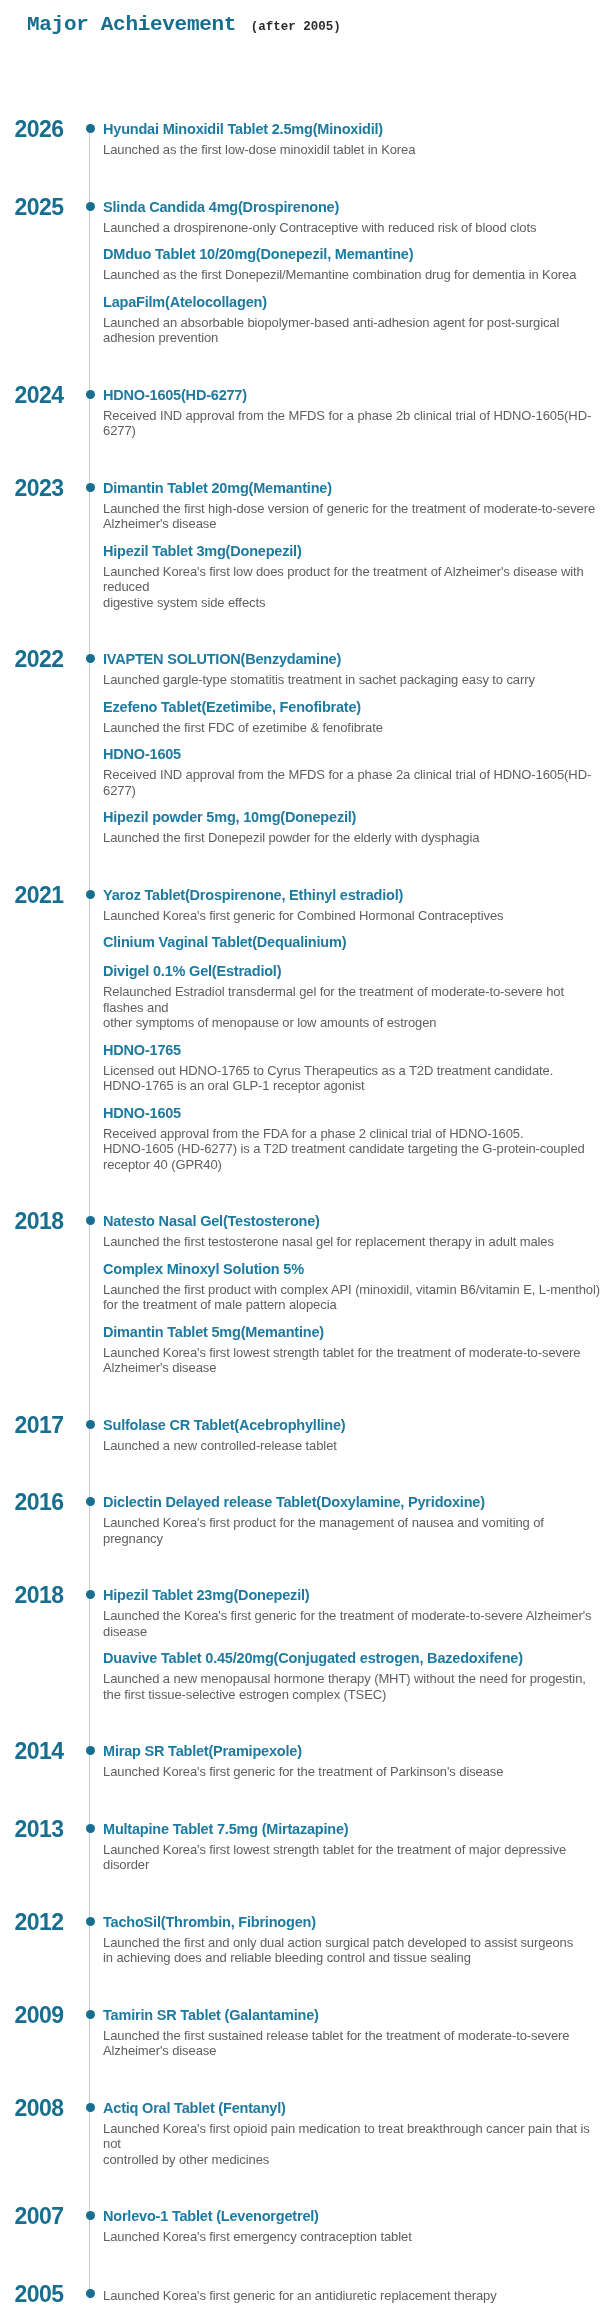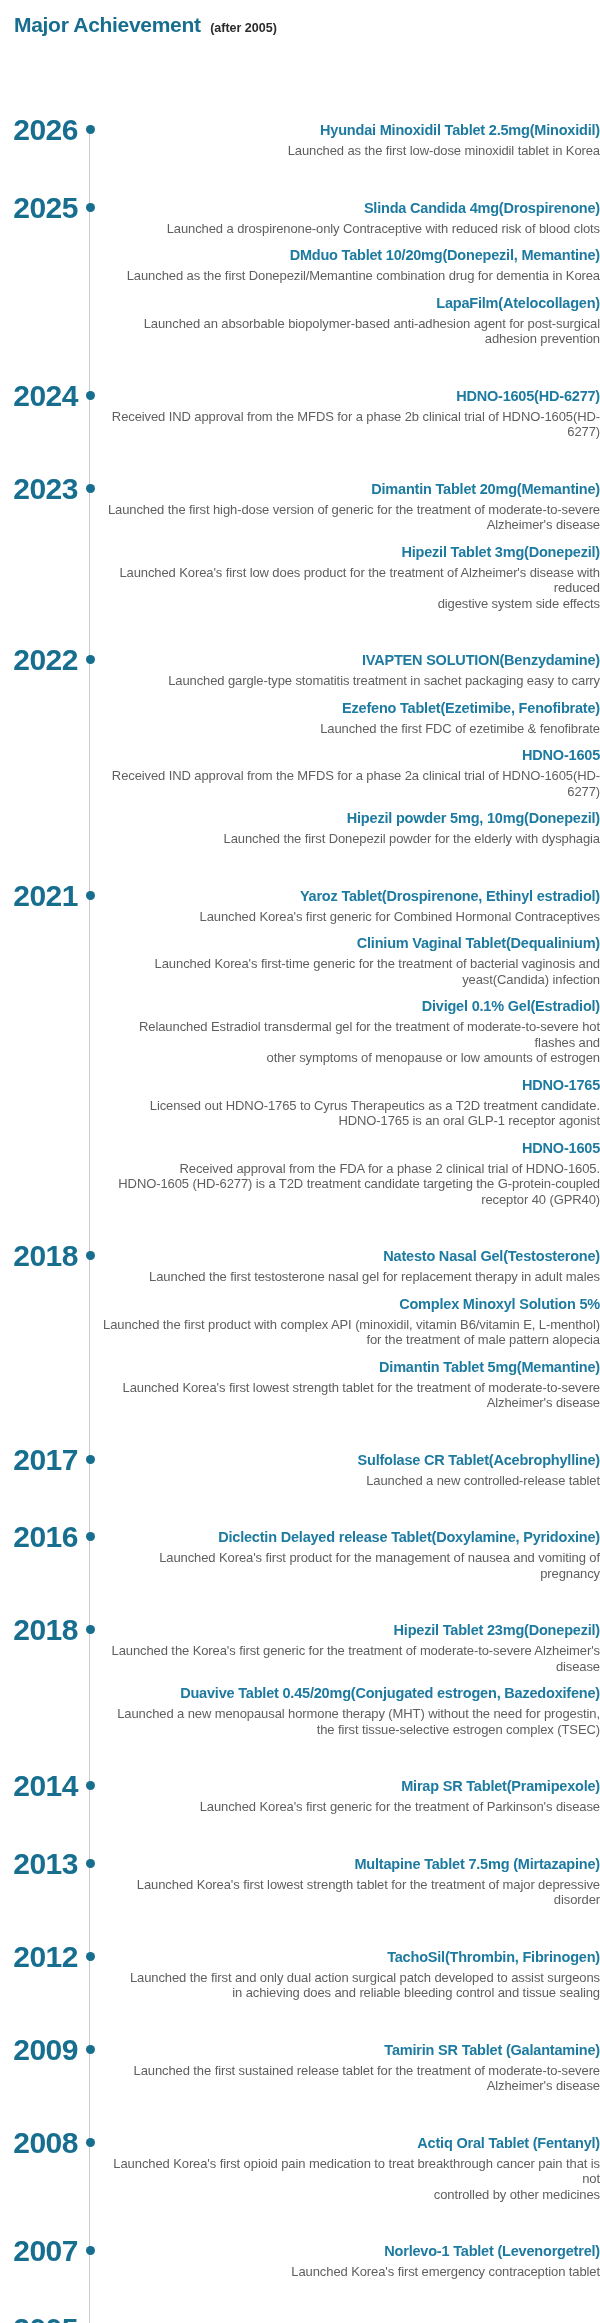--- a/index.html
+++ b/index.html
@@ -2,48 +2,48 @@
 <html style="--accent: #176e8f; --title: #1d7aa0; --desc: #5f5f5f; --line: #cccccc;"><head>
 <meta charset="utf-8">
 <style>
   * { margin:0; padding:0; box-sizing:border-box; }
   html,body { background:#ffffff; }
   body {
     width:600px; height:2323px; overflow:hidden;
     font-family:"Liberation Sans", sans-serif;
     color:#333;
   }
-  .header { padding:13px 0 0 14px; }
+  .header { padding:13px 0 0 27px;font-family:Liberation Mono, monospace; }
   .page-title {
     display:inline; font-size:21px; font-weight:bold;
     color:var(--accent,#176e8f); letter-spacing:-0.3px;
   }
   .page-subtitle {
     display:inline; font-size:12.5px; font-weight:600;
     color:#2b2b2b; margin-left:5px;
   }
   .timeline { position:relative; margin-top:80px; }
   .vline {
     position:absolute; left:89px; top:10px; bottom:8px;
     width:1px; background:var(--line,#cccccc);
   }
   .group { display:flex; margin-bottom:36px; }
   .group:last-child { margin-bottom:7px; }
   .year {
-    width:78px; flex:0 0 78px; text-align:right;
-    font-size:30px; line-height:26px; font-weight:bold;
+    width:78px; flex:0 0 78px; text-align:center;
+    font-size:23px; line-height:26px; font-weight:bold;
     color:var(--accent,#176e8f); letter-spacing:-0.5px;
   }
   .marker { width:25px; flex:0 0 25px; position:relative; }
   .dot {
     width:9px; height:9px; border-radius:50%;
     background:var(--accent,#176e8f);
     margin:8px auto 0; position:relative; z-index:1;
   }
-  .entries { flex:1; padding-top:4px; min-width:0;text-align:right; }
+  .entries { flex:1; padding-top:4px; min-width:0; }
   .entry { margin-bottom:10px; }
   .entry:last-child { margin-bottom:0; }
   .etitle {
     font-size:14.5px; line-height:19px; font-weight:bold;
     color:var(--title,#1d7aa0); letter-spacing:-0.2px;
   }
   .edesc {
     font-size:13px; line-height:15.5px; margin-top:3px;
     color:var(--desc,#5f5f5f); letter-spacing:-0.1px;
     white-space:pre-line;
@@ -150,22 +150,20 @@
       <div class="marker">
         <div class="dot"></div>
       </div>
       <div class="entries">
         <div class="entry">
           <div class="etitle">Yaroz Tablet(Drospirenone, Ethinyl estradiol)</div>
           <div class="edesc">Launched Korea's first generic for Combined Hormonal Contraceptives</div>
         </div>
         <div class="entry">
           <div class="etitle">Clinium Vaginal Tablet(Dequalinium)</div>
-          <div class="edesc">Launched Korea's first-time generic for the treatment of bacterial vaginosis and
-yeast(Candida) infection</div>
         </div>
         <div class="entry">
           <div class="etitle">Divigel 0.1% Gel(Estradiol)</div>
           <div class="edesc">Relaunched Estradiol transdermal gel for the treatment of moderate-to-severe hot flashes and
 other symptoms of menopause or low amounts of estrogen</div>
         </div>
         <div class="entry">
           <div class="etitle">HDNO-1765</div>
           <div class="edesc">Licensed out HDNO-1765 to Cyrus Therapeutics as a T2D treatment candidate.
 HDNO-1765 is an oral GLP-1 receptor agonist</div>

